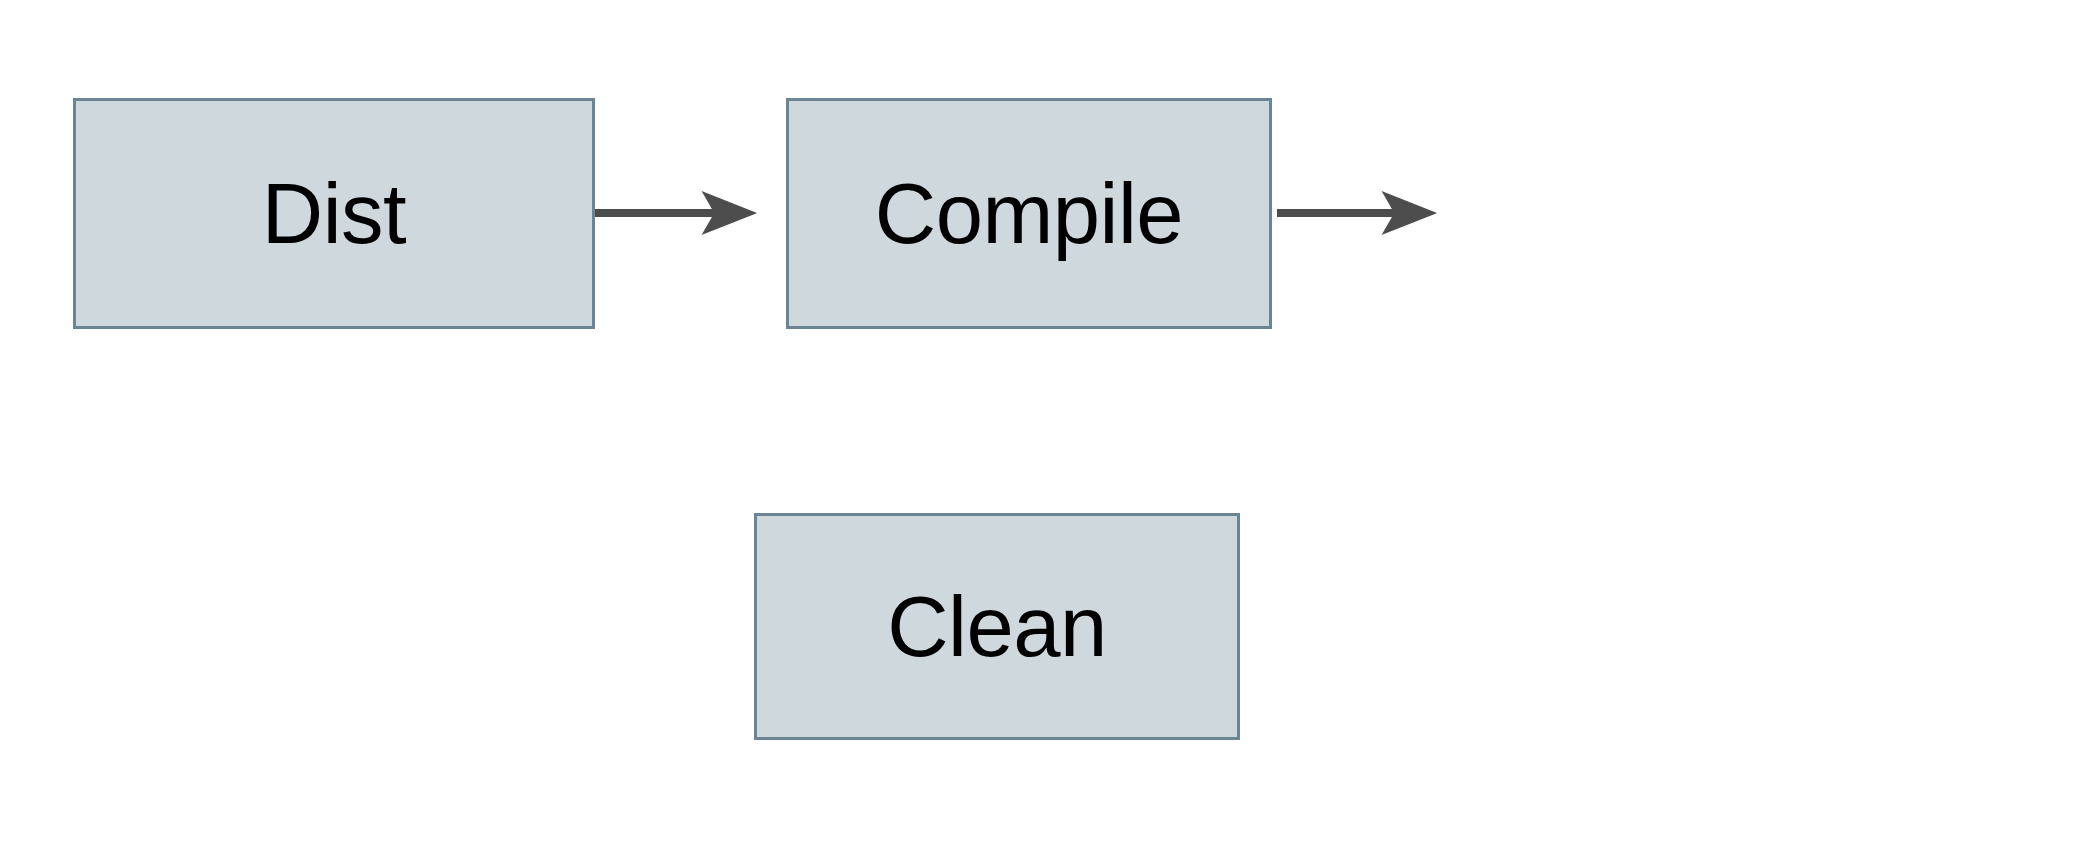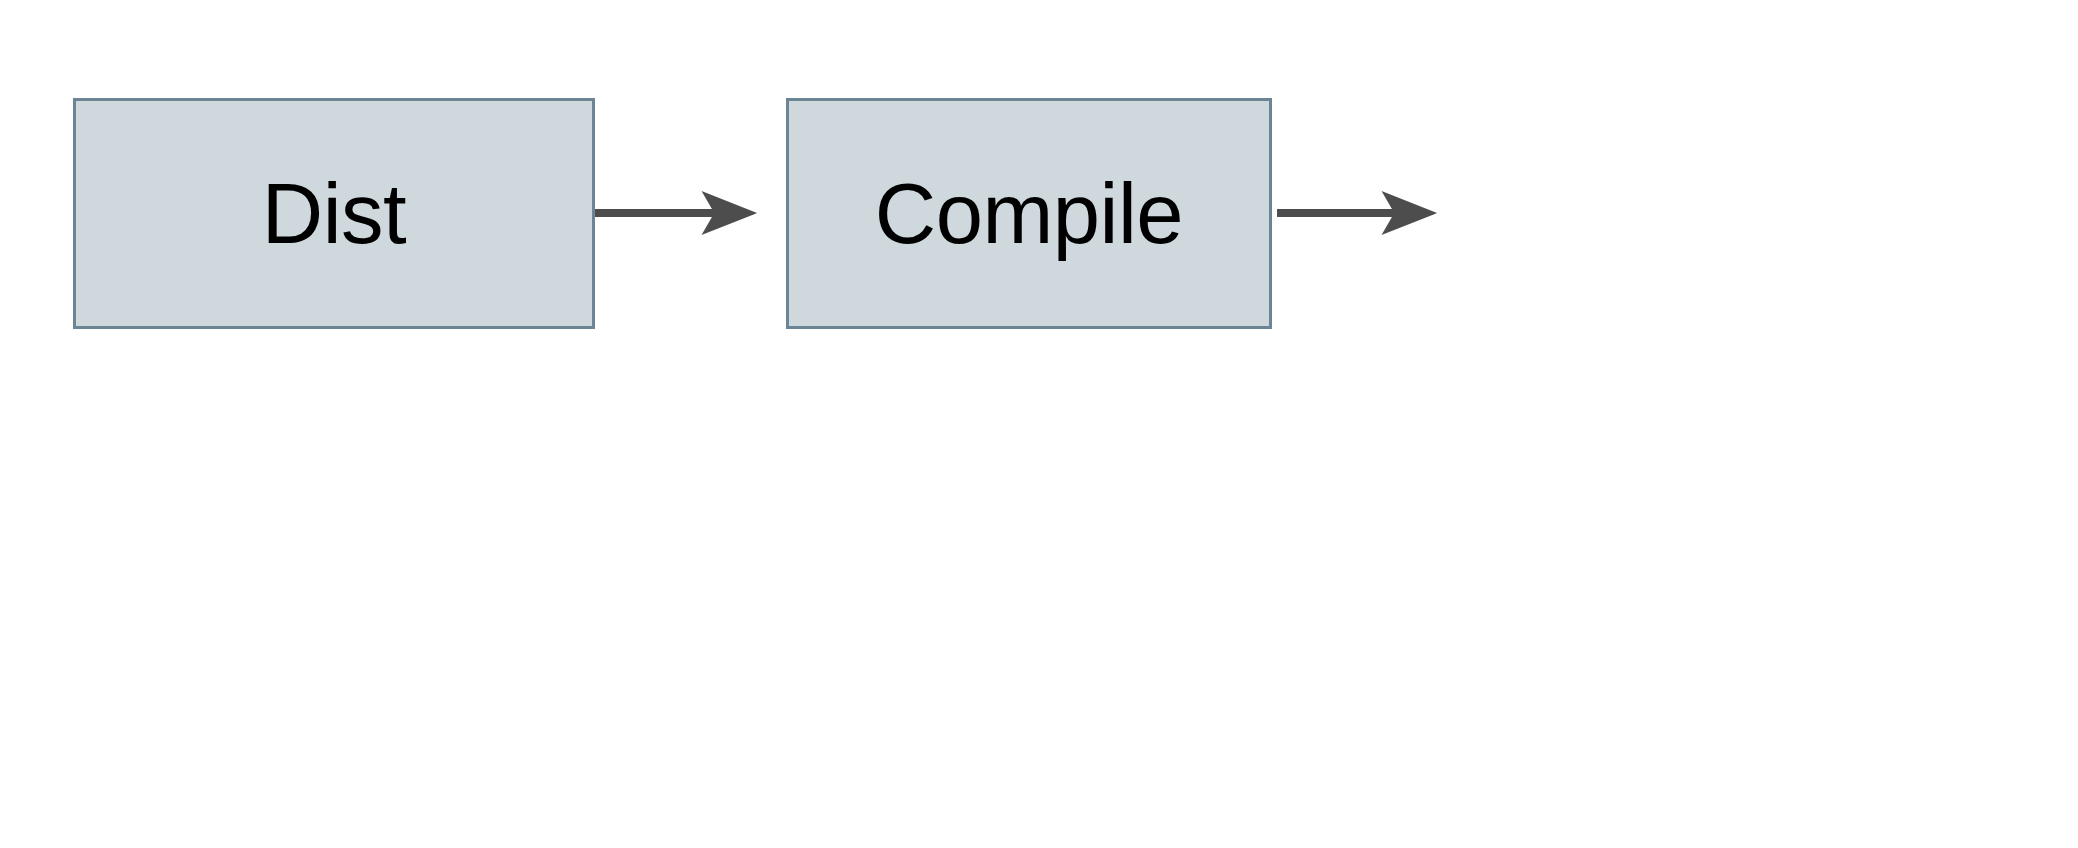--- a/index.html
+++ b/index.html
@@ -85,14 +85,17 @@
 
   <div class="node" id="node-dist">
     <span class="node-label">Dist</span>
   </div>
 
   <div class="node" id="node-compile">
     <span class="node-label">Compile</span>
   </div>
 
 
+  <div class="node" id="node-clean">
+    <span class="node-label">Clean</span>
+  </div>
 
 </div>
 
 </body></html>

